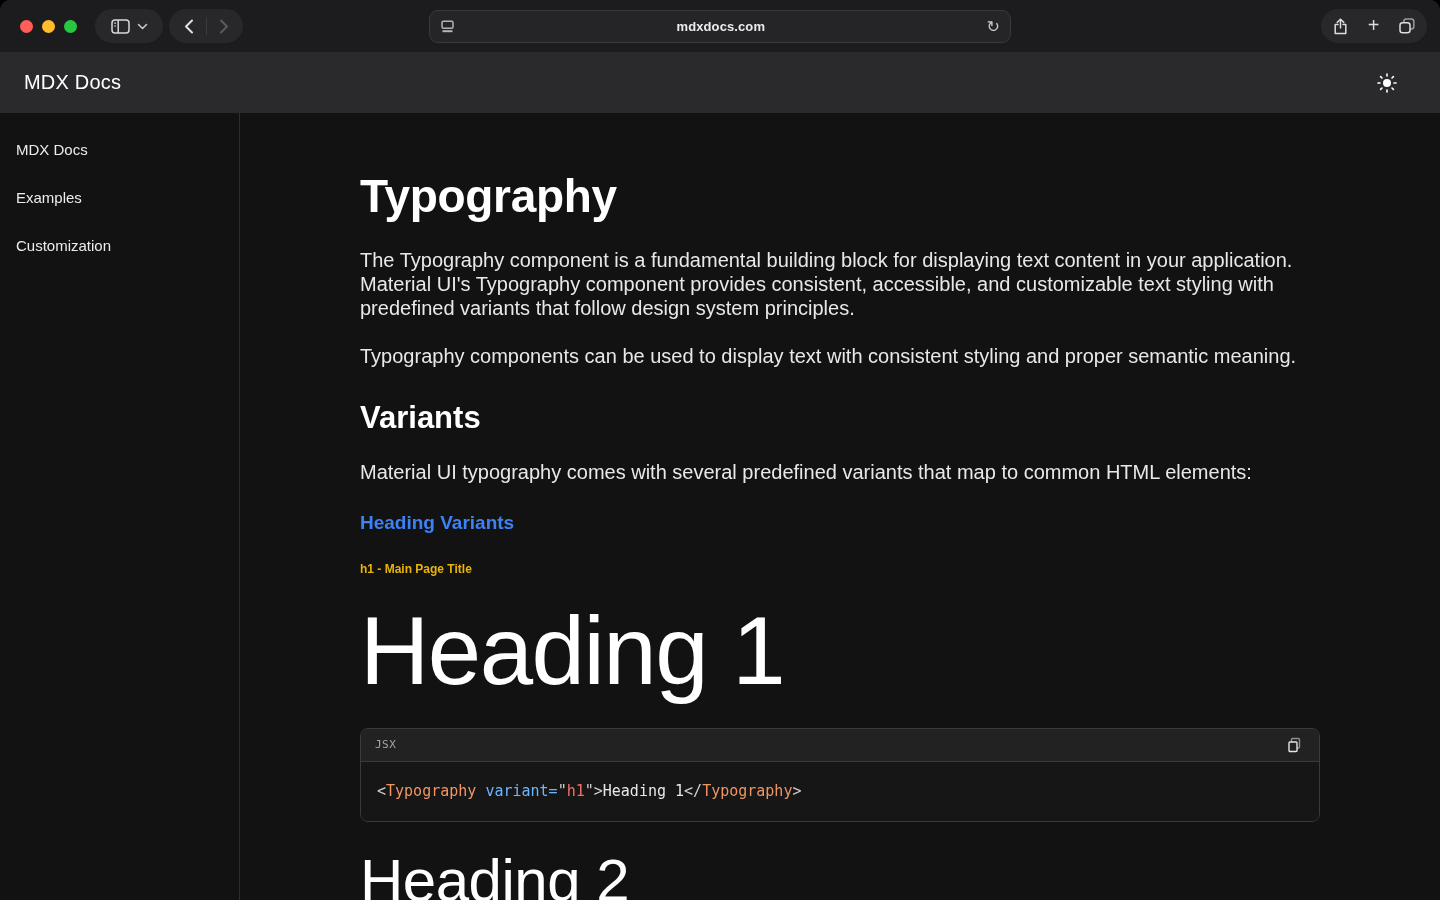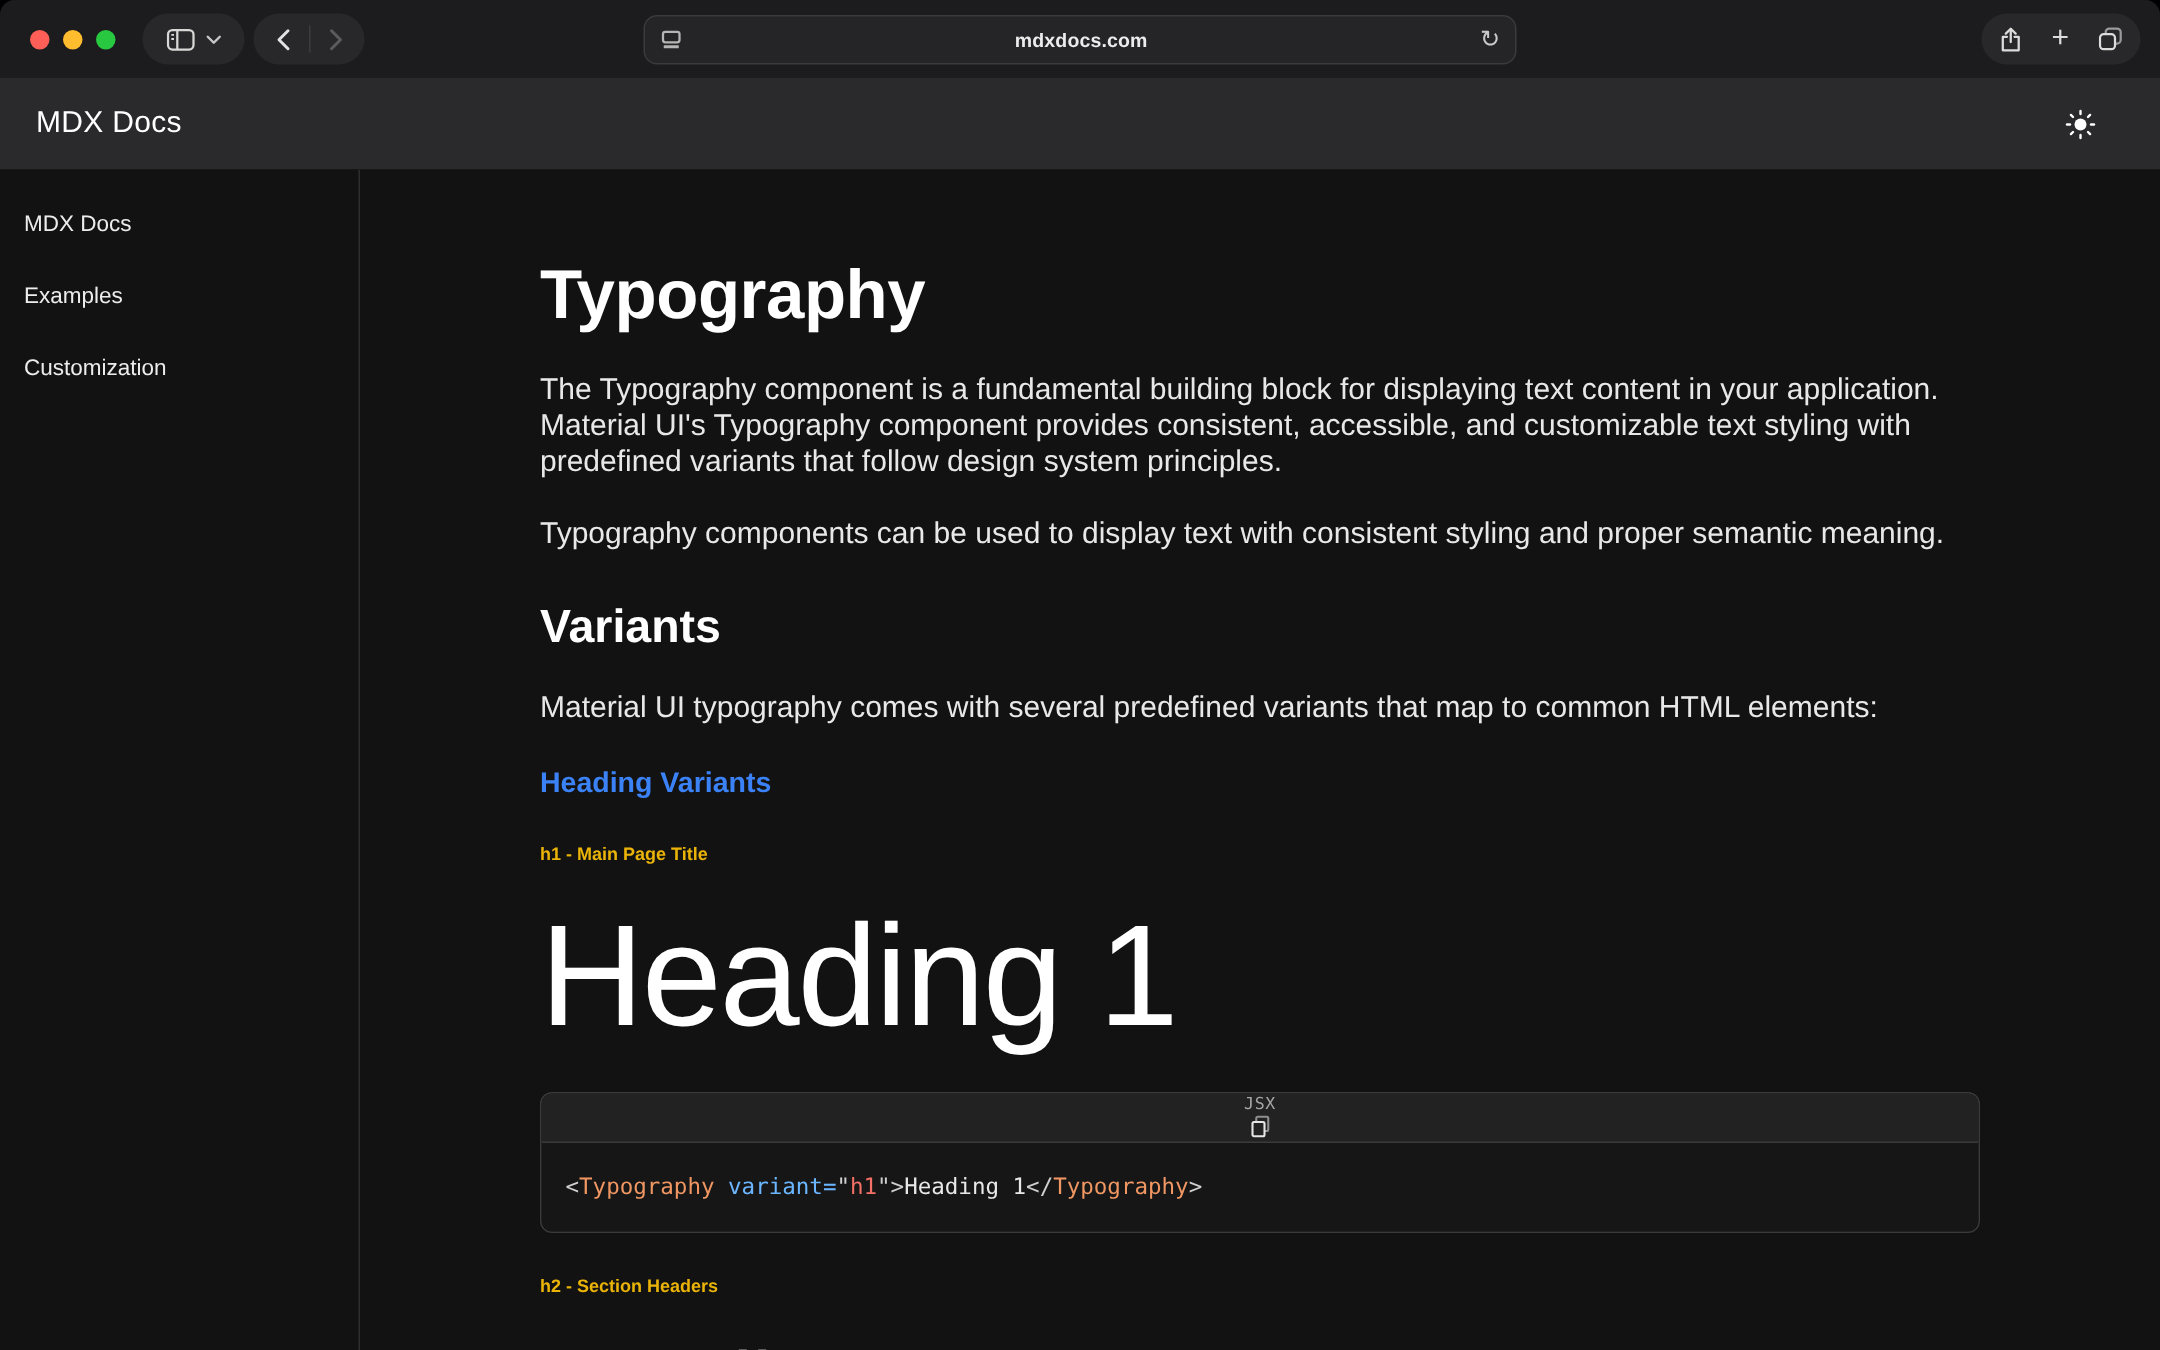--- a/index.html
+++ b/index.html
@@ -43,21 +43,21 @@
   .page-title{margin-top:40px;color:#fff;font-size:46px;font-weight:700;letter-spacing:-.3px;line-height:1.2;}
   p.body{margin-top:24px;color:#e8e8e8;font-size:20px;line-height:24px;max-width:960px;}
   .h-variants{margin-top:32px;color:#fff;font-size:31px;font-weight:700;}
   .h-sub{margin-top:28px;color:#3b82f6;font-size:19px;font-weight:700;}
   .h-item{margin-top:28px;color:#eab308;font-size:12px;font-weight:700;}
   .display-h1{margin-top:22px;color:#fff;font-size:96px;font-weight:300;letter-spacing:-1.5px;line-height:1.1;}
   .display-h2{margin-top:24px;color:#fff;font-size:60px;font-weight:300;letter-spacing:-.5px;line-height:1.15;}
 
   
   .codeblock{margin-top:24px;width:960px;border:1px solid var(--code-border);border-radius:8px;overflow:hidden;}
-  .code-head{height:33px;background:var(--code-header);border-bottom:1px solid var(--code-border);display:flex;align-items:center;justify-content:space-between;padding:0 14px;flex-direction:column;}
+  .code-head{height:33px;background:var(--code-header);border-bottom:1px solid var(--code-border);display:flex;align-items:center;justify-content:space-between;padding:0 14px;}
   .code-lang{color:#a6a6a6;font-family:"DejaVu Sans Mono","Liberation Mono",monospace;font-size:11px;letter-spacing:.5px;}
   .copy-btn{width:22px;height:22px;display:flex;align-items:center;justify-content:center;cursor:pointer;}
   .code-body{background:var(--code-body);padding:20px 16px;}
   .code-line{font-family:"DejaVu Sans Mono","Liberation Mono",monospace;font-size:15px;line-height:19px;white-space:pre;}
   .tok-tag{color:var(--syntax-tag);} .tok-attr{color:var(--syntax-attr);} .tok-value{color:var(--syntax-value);}
   .tok-plain{color:var(--syntax-plain);} .tok-punct{color:var(--syntax-punct);}
   svg{display:block;}
 </style>
 </head>
 <body>
@@ -183,18 +183,17 @@
                 <rect x="2" y="5" width="8" height="9.5" rx="1" stroke="#e6e6e6" fill="#222222"></rect>
               </svg>
             </span>
           </span>
         </div>
         <div class="code-body">
           <div class="code-line"><span class="tok-punct">&lt;</span><span class="tok-tag">Typography</span><span class="tok-plain"> </span><span class="tok-attr">variant</span><span class="tok-attr">=</span><span class="tok-punct">"</span><span class="tok-value">h1</span><span class="tok-punct">"&gt;</span><span class="tok-plain">Heading 1</span><span class="tok-punct">&lt;/</span><span class="tok-tag">Typography</span><span class="tok-punct">&gt;</span></div>
         </div>
       </div>
 
-      <h4 class="h-item">h2 - Section Headers</h4>
       <div class="display-h2">Heading 2</div>
     </main>
 
   </div>
 </div>
 
 </body></html>

